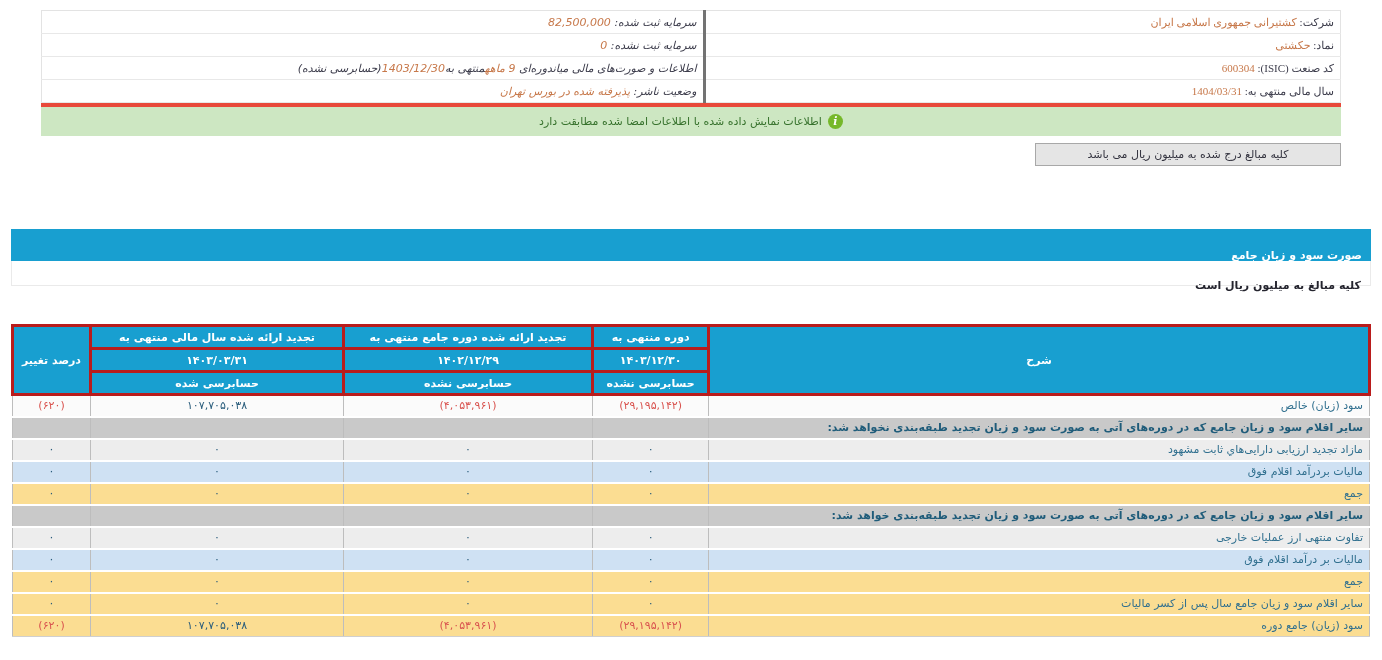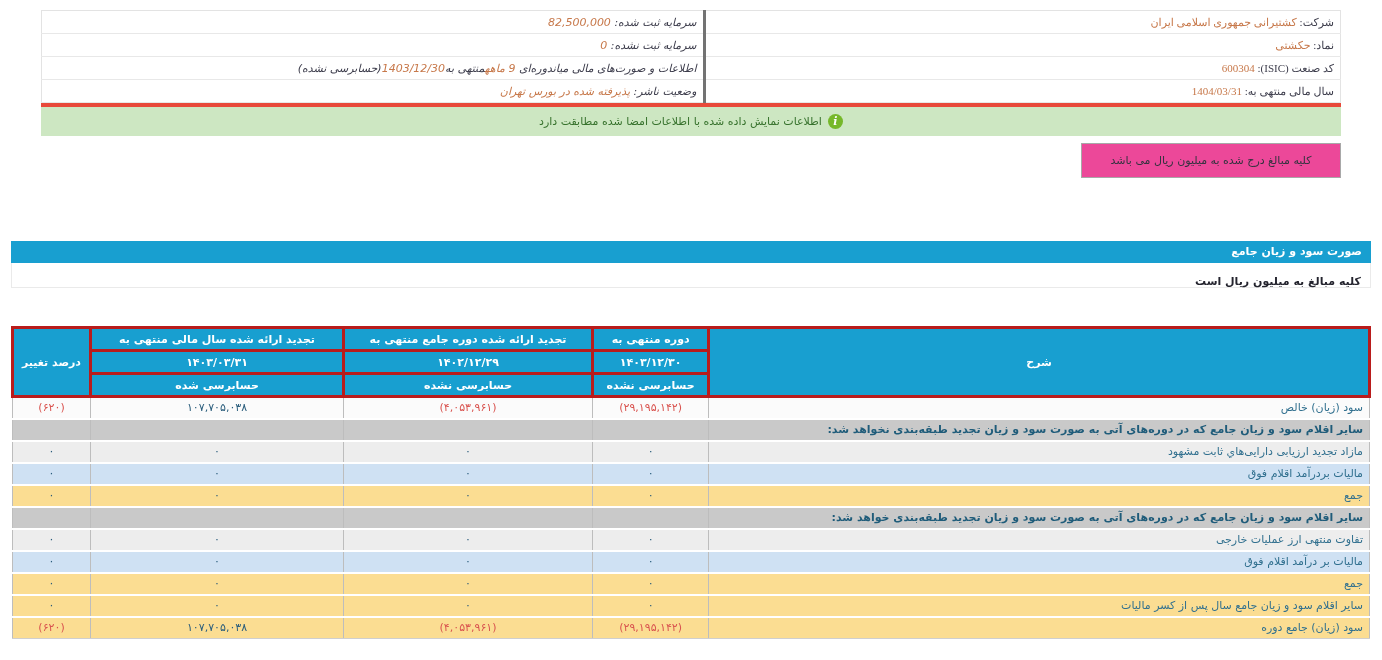--- a/index.html
+++ b/index.html
@@ -30,33 +30,33 @@
     display:flex; align-items:center; justify-content:center; gap:6px;
     color:#37722d;
   }
   .info-icon {
     display:inline-block; width:15px; height:15px; border-radius:50%;
     background:#76b82a; color:#fff; text-align:center; line-height:15px;
     font-weight:bold; font-style:italic; font-family:"DejaVu Serif", serif;
     font-size:11px; flex:0 0 auto;
   }
   .note-box {
-    margin-top:7px; width:260px; border:1px solid #a8a8a8;
-    padding:10px 4px; text-align:center; color:#33333f; background:#ec4899;
+    margin-top:7px; width:306px; border:1px solid #a8a8a8;
+    padding:4px 4px; text-align:center; color:#33333f; background:#e5e5e5;
   }
   
   .main-wrap { margin:63px 11px 0 11px; }
   .title-bar {
     background:#189fd0; color:#fff; font-weight:bold;
-    height:22px; line-height:22px; padding:0 9px;
+    height:22px; line-height:22px; padding:16px 9px;
   }
   .unit-row {
     border:1px solid #eaeaea; border-top:none;
     font-weight:bold; color:#24242e;
-    height:25px; line-height:25px; padding:6px 9px;
+    height:25px; line-height:25px; padding:12px 9px;
   }
   
   .table-wrap { margin-top:38px; }
   table.main { width:100%; border-collapse:collapse; table-layout:fixed; }
   table.main thead th {
     background:#189fd0; color:#fff; font-weight:bold;
     border:3px solid #b91c1c; height:23px; padding:0 4px;
     text-align:center; overflow:hidden; white-space:nowrap;
   }
   table.main tbody td {

